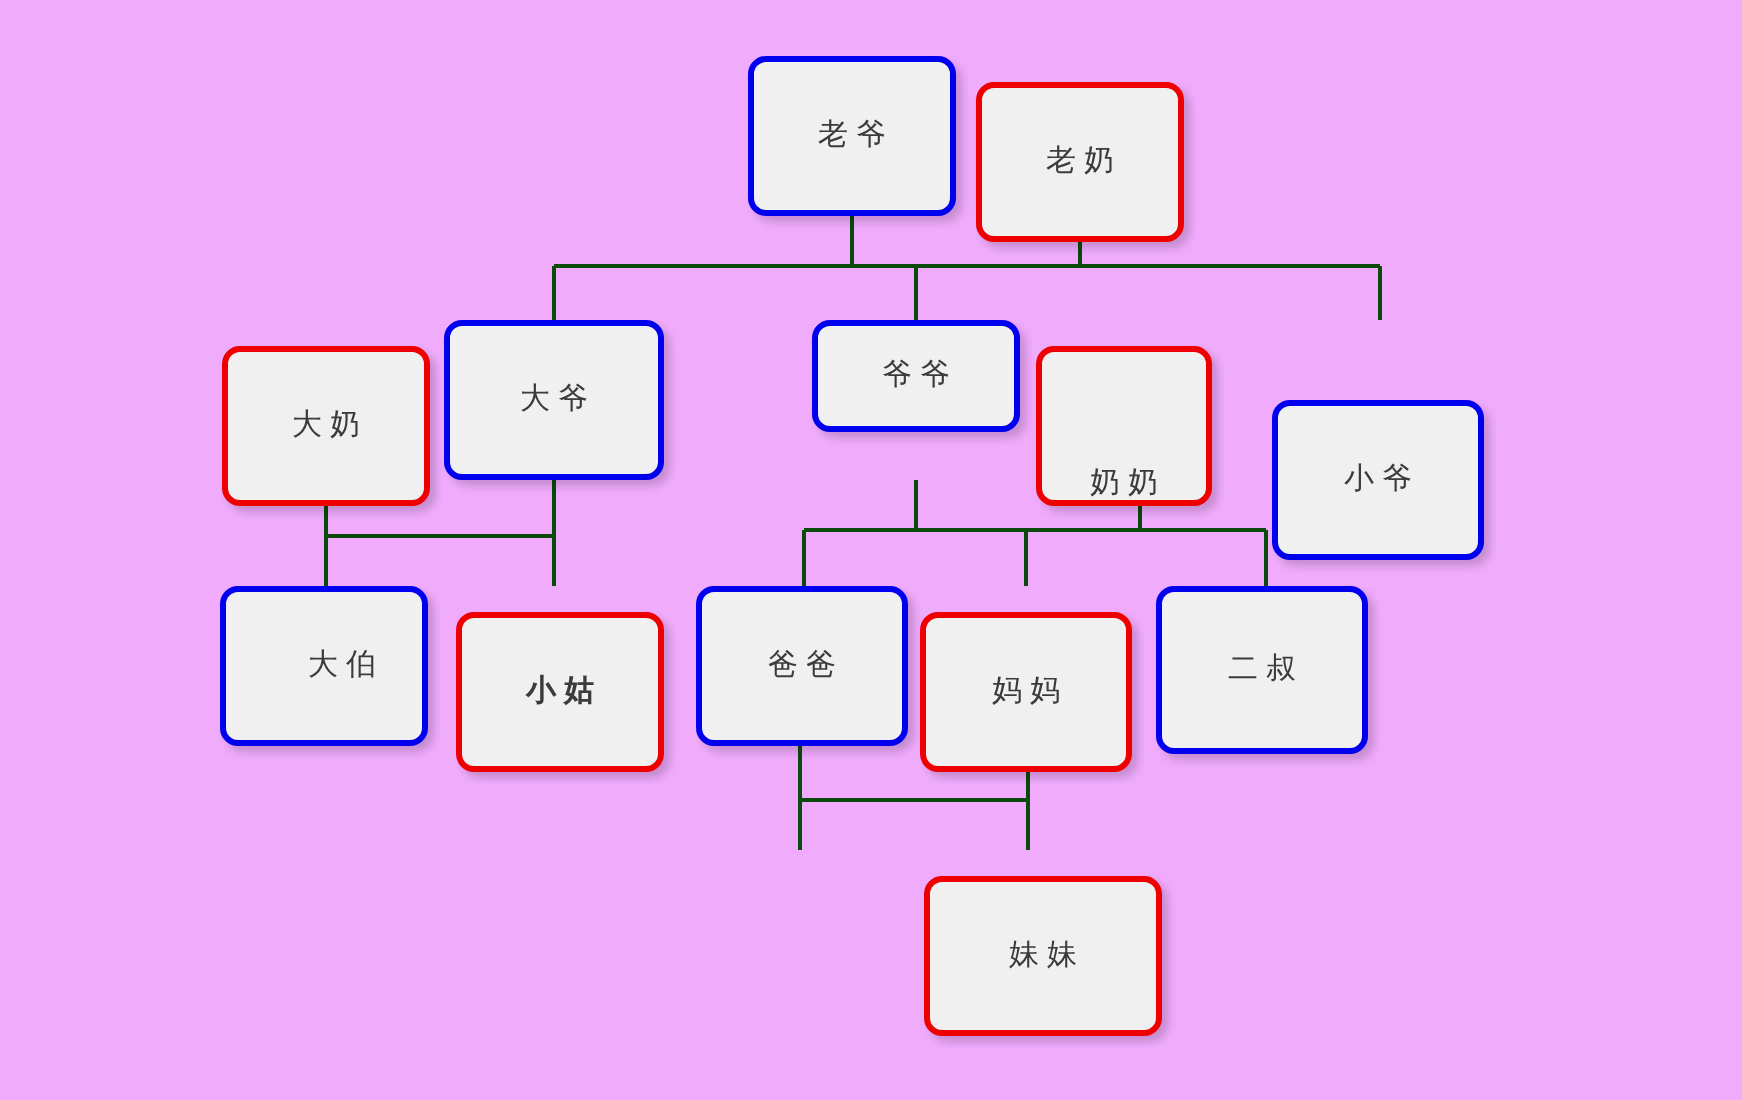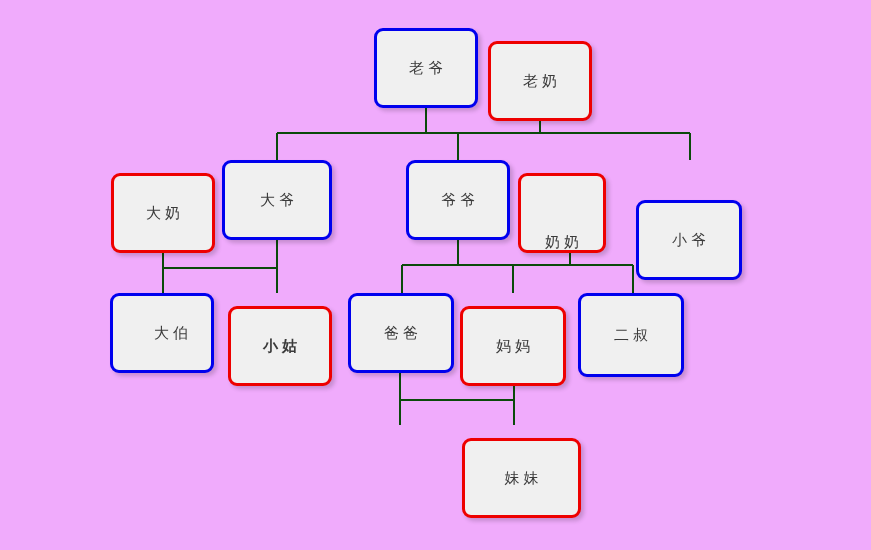--- a/index.html
+++ b/index.html
@@ -84,21 +84,21 @@
     </div>
     <div class="node female" style="left: 488px; top: 28px; width: 104px; height: 80px;">
       <span class="label">老奶</span>
     </div>
     <div class="node female" style="left: 111px; top: 160px; width: 104px; height: 80px;">
       <span class="label">大奶</span>
     </div>
     <div class="node male" style="left: 222px; top: 160px; width: 110px; height: 80px;">
       <span class="label">大爷</span>
     </div>
-    <div class="node male" style="left: 406px; top: 160px; width: 104px; height: 80px;">
+    <div class="node male" style="left: 406px; top: 160px; width: 104px; height: 56px;">
       <span class="label">爷爷</span>
     </div>
     <div class="node female" style="left: 518px; top: 160px; width: 88px; height: 80px; align-items: flex-end;">
       <span class="label">奶奶</span>
     </div>
     <div class="node male" style="left: 636px; top: 160px; width: 106px; height: 80px; margin-top: 40px;">
       <span class="label">小爷</span>
     </div>
     <div class="node male" style="left: 110px; top: 293px; width: 104px; height: 80px; padding-left: 18px;">
       <span class="label">大伯</span>

